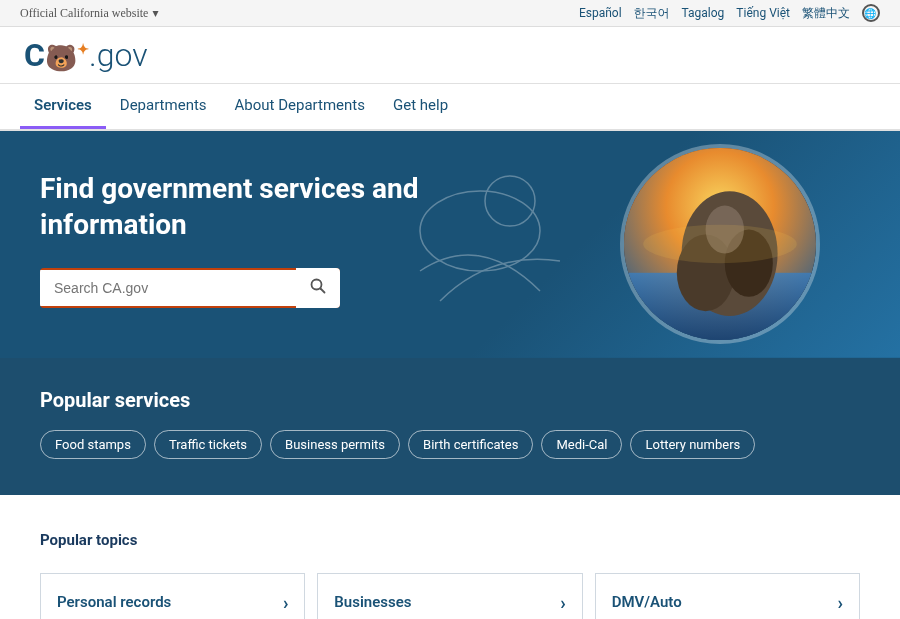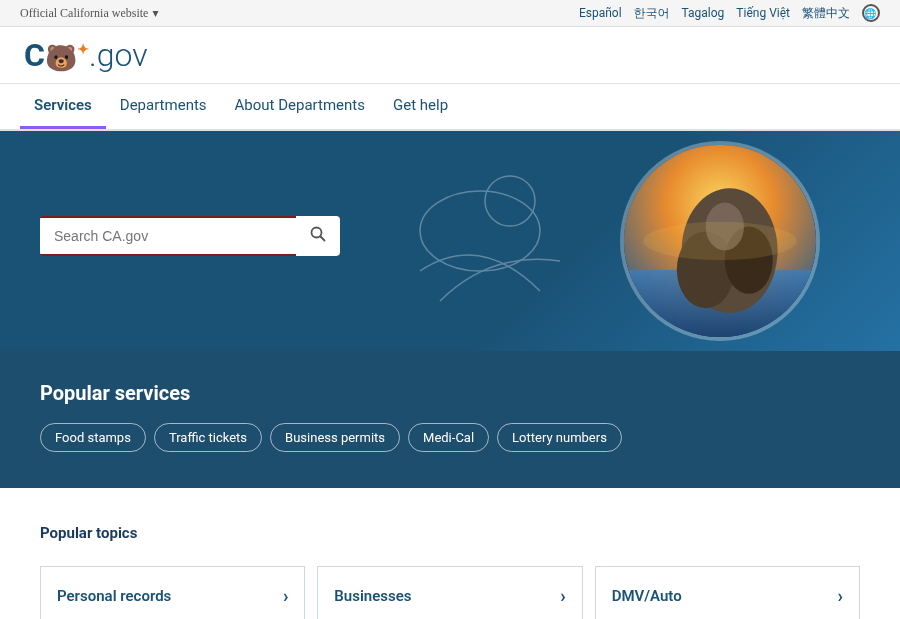--- a/index.html
+++ b/index.html
@@ -108,21 +108,21 @@
     .hero-title {
       font-size: 28px;
       font-weight: bold;
       color: #fff;
       line-height: 1.3;
       margin-bottom: 24px;
     }
     .search-bar {
       display: flex;
       align-items: center;
-      background: #7f1d1d;
+      background: #c2410c;
       border-radius: 4px;
       overflow: hidden;
       width: 300px;
     }
     .search-bar input {
       flex: 1;
       border: none;
       outline: none;
       padding: 10px 14px;
       font-size: 14px;
@@ -276,20 +276,21 @@
   <div class="hero-bg-pattern"></div>
 
   <svg class="hero-deco" width="200" height="200" viewBox="0 0 200 200" fill="none" xmlns="http://www.w3.org/2000/svg">
     <ellipse cx="80" cy="80" rx="60" ry="40" stroke="white" stroke-width="1.5" fill="none"></ellipse>
     <path d="M20 120 Q80 80 140 140" stroke="white" stroke-width="1.5" fill="none"></path>
     <path d="M40 150 Q90 100 160 110" stroke="white" stroke-width="1.5" fill="none"></path>
     <circle cx="110" cy="50" r="25" stroke="white" stroke-width="1.5" fill="none"></circle>
   </svg>
 
   <div class="hero-content">
+    <h1 class="hero-title">Find government services and information</h1>
     <div class="search-bar">
       <input type="text" placeholder="Search CA.gov" style="">
       <button>
         <svg width="16" height="16" viewBox="0 0 16 16" fill="none" xmlns="http://www.w3.org/2000/svg">
           <circle cx="6.5" cy="6.5" r="5" stroke="#555" stroke-width="1.8"></circle>
           <line x1="10.5" y1="10.5" x2="14.5" y2="14.5" stroke="#555" stroke-width="1.8" stroke-linecap="round"></line>
         </svg>
       </button>
     </div>
   </div>
@@ -325,20 +326,21 @@
     </div>
   </div>
 </section>
 
 <section class="popular-services">
   <h2>Popular services</h2>
   <div class="service-tags">
     <a href="#" class="service-tag">Food stamps</a>
     <a href="#" class="service-tag">Traffic tickets</a>
     <a href="#" class="service-tag">Business permits</a>
+    <a href="#" class="service-tag">Birth certificates</a>
     <a href="#" class="service-tag">Medi-Cal</a>
     <a href="#" class="service-tag">Lottery numbers</a>
   </div>
 </section>
 
 <section class="popular-topics">
   <h2>Popular topics</h2>
 
   <div class="topics-row">
     <a href="#" class="topic-card">

